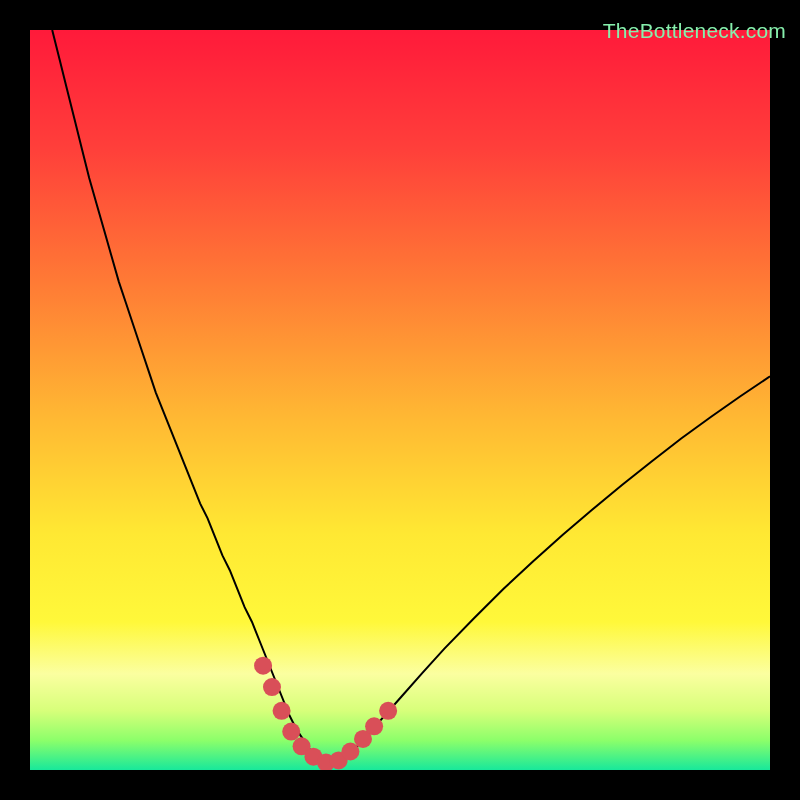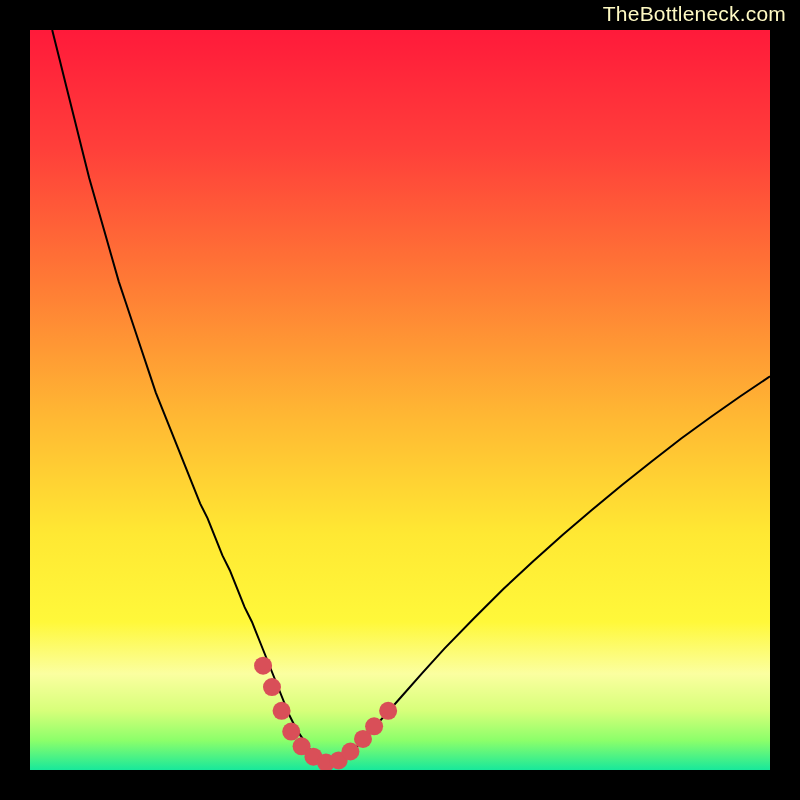--- a/index.html
+++ b/index.html
@@ -27,23 +27,23 @@
   #svg-layer {
     position: absolute;
     left: 30px;
     top: 30px;
     width: 740px;
     height: 740px;
     pointer-events: none;
   }
   #watermark {
     position: absolute;
-    top: 2px;
+    top: 19px;
     right: 14px;
-    color: #fef9c3;
+    color: #86efac;
     font-size: 21px;
     font-weight: 500;
     letter-spacing: 0.2px;
   }
 </style>
 </head>
 <body>
 
 <div id="container">
   <div id="plot-area" style="background: linear-gradient(rgb(255, 26, 58) 0%, rgb(255, 63, 58) 16%, rgb(255, 122, 53) 34%, rgb(255, 183, 51) 52%, rgb(255, 232, 51) 68%, rgb(255, 248, 58) 80%, rgb(251, 255, 160) 87%, rgb(215, 255, 122) 92%, rgb(140, 255, 106) 96%, rgb(24, 232, 155) 100%);"></div>

